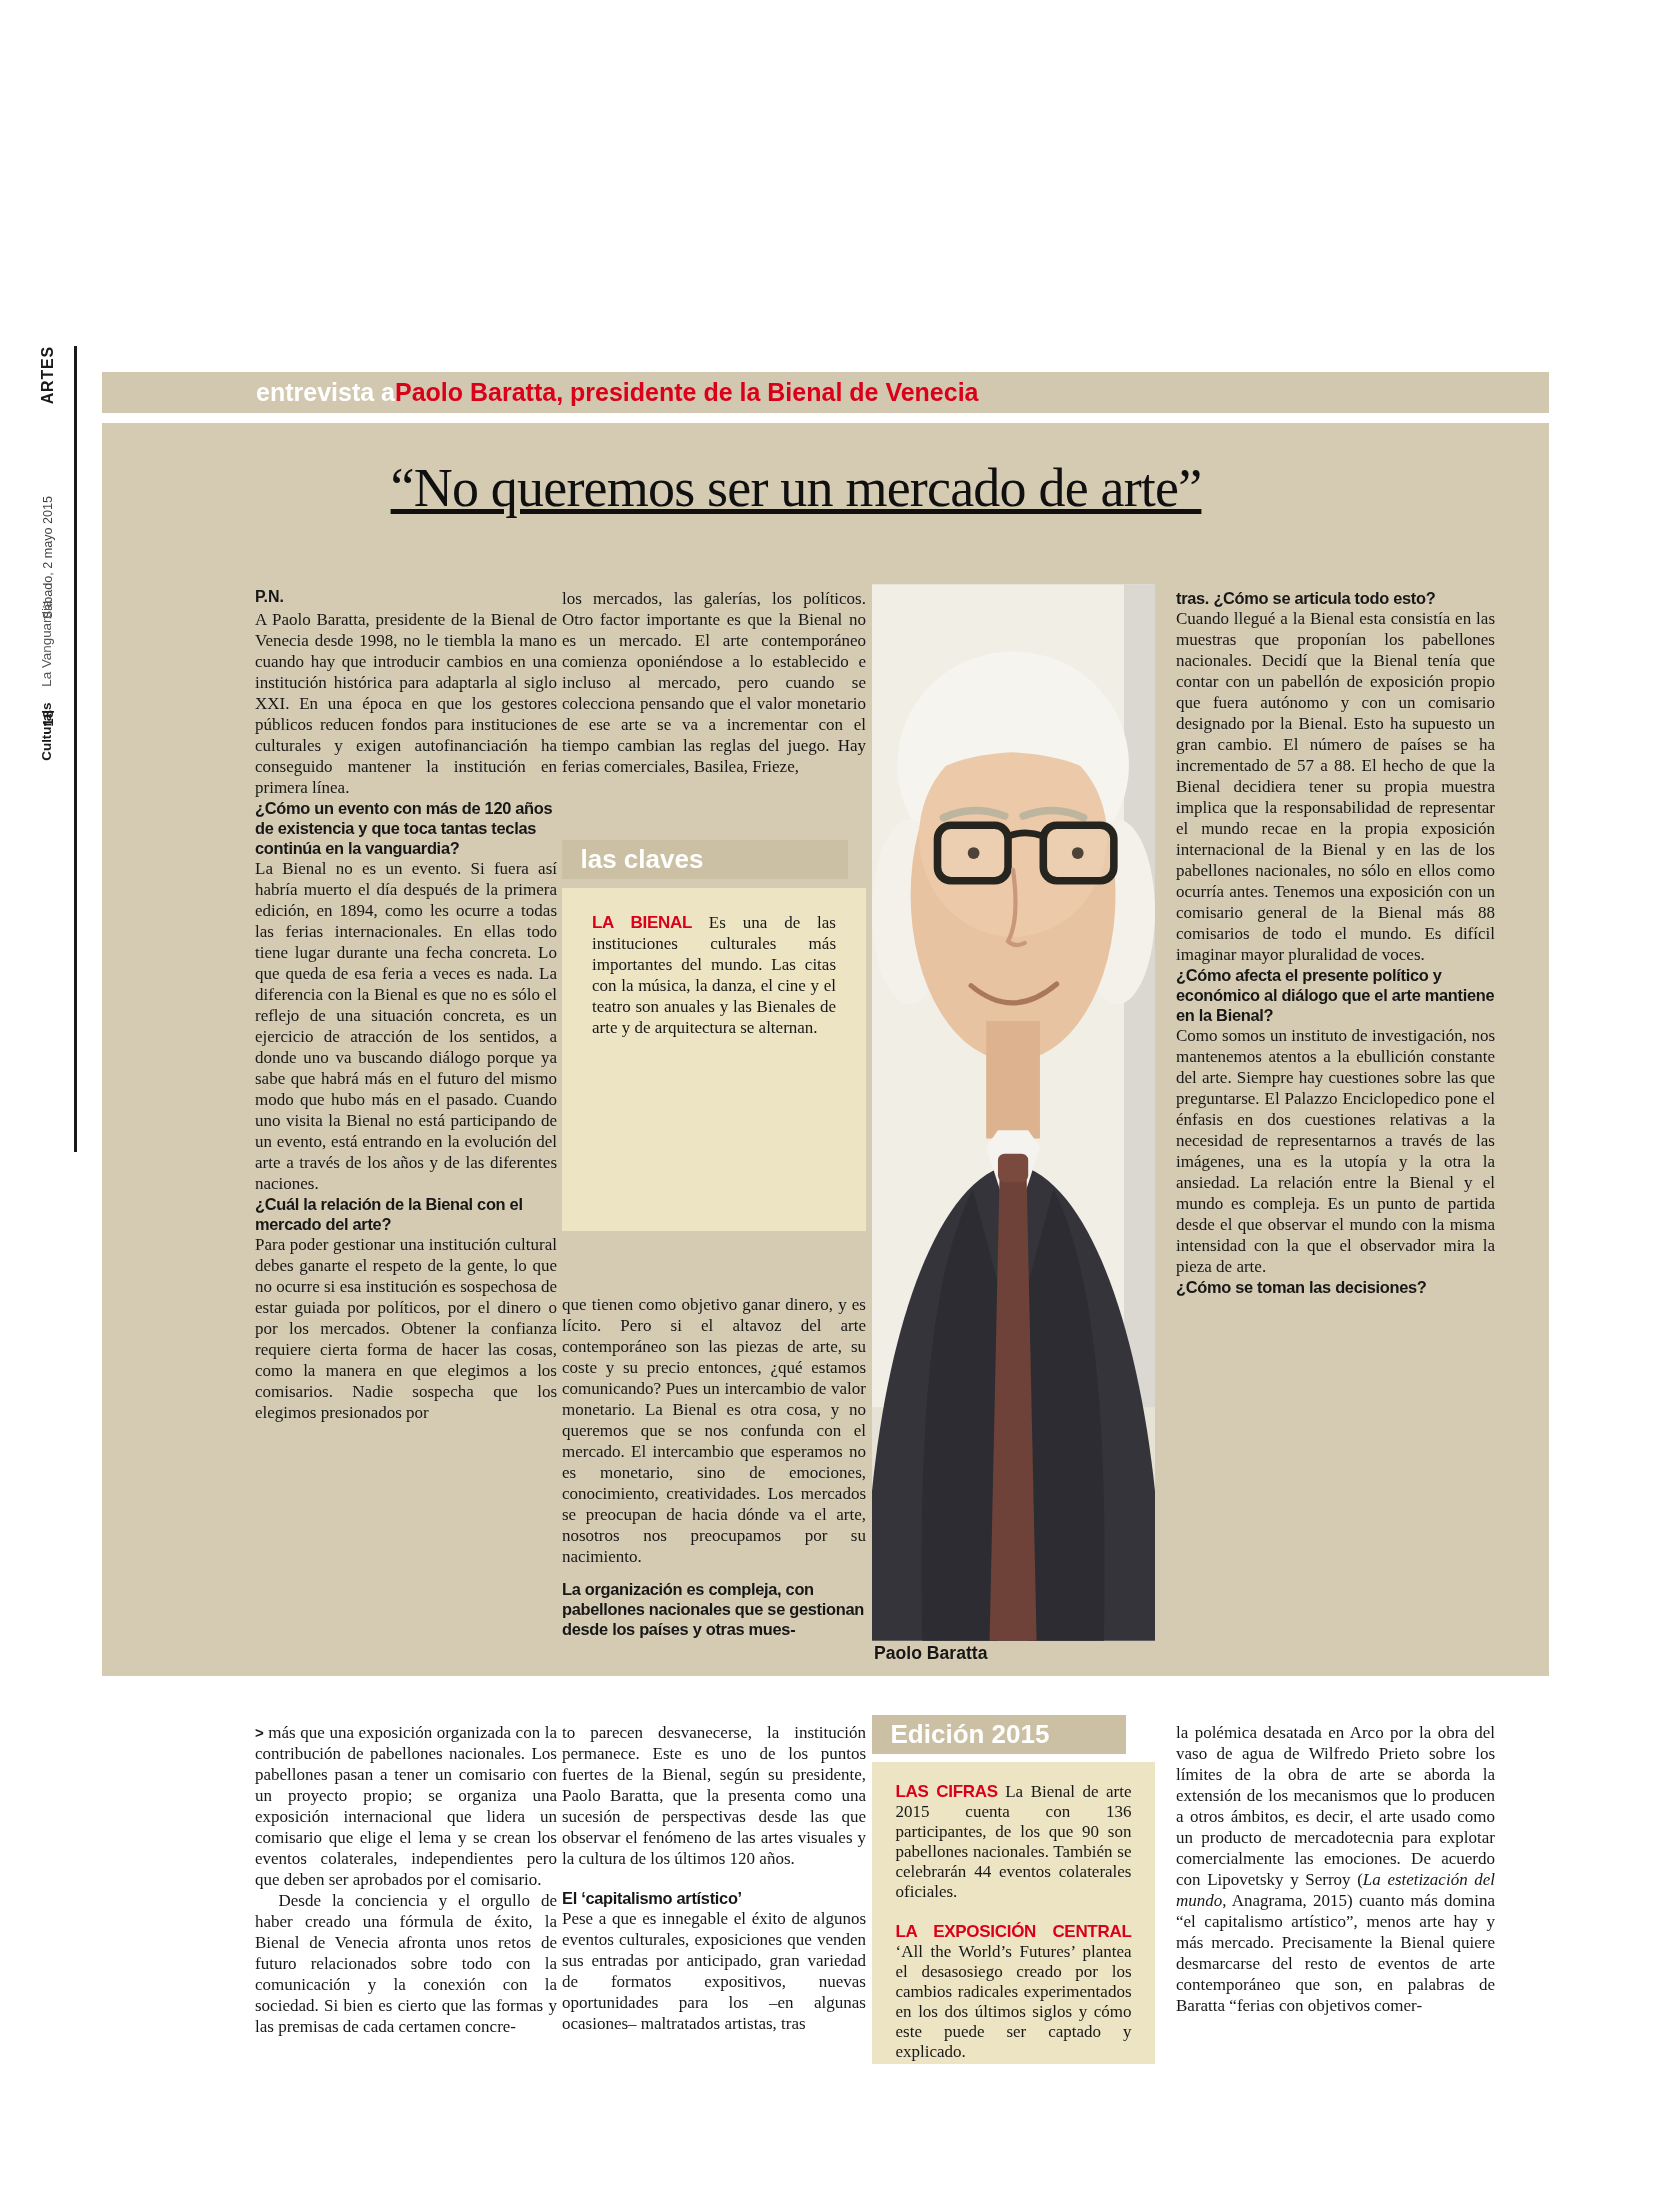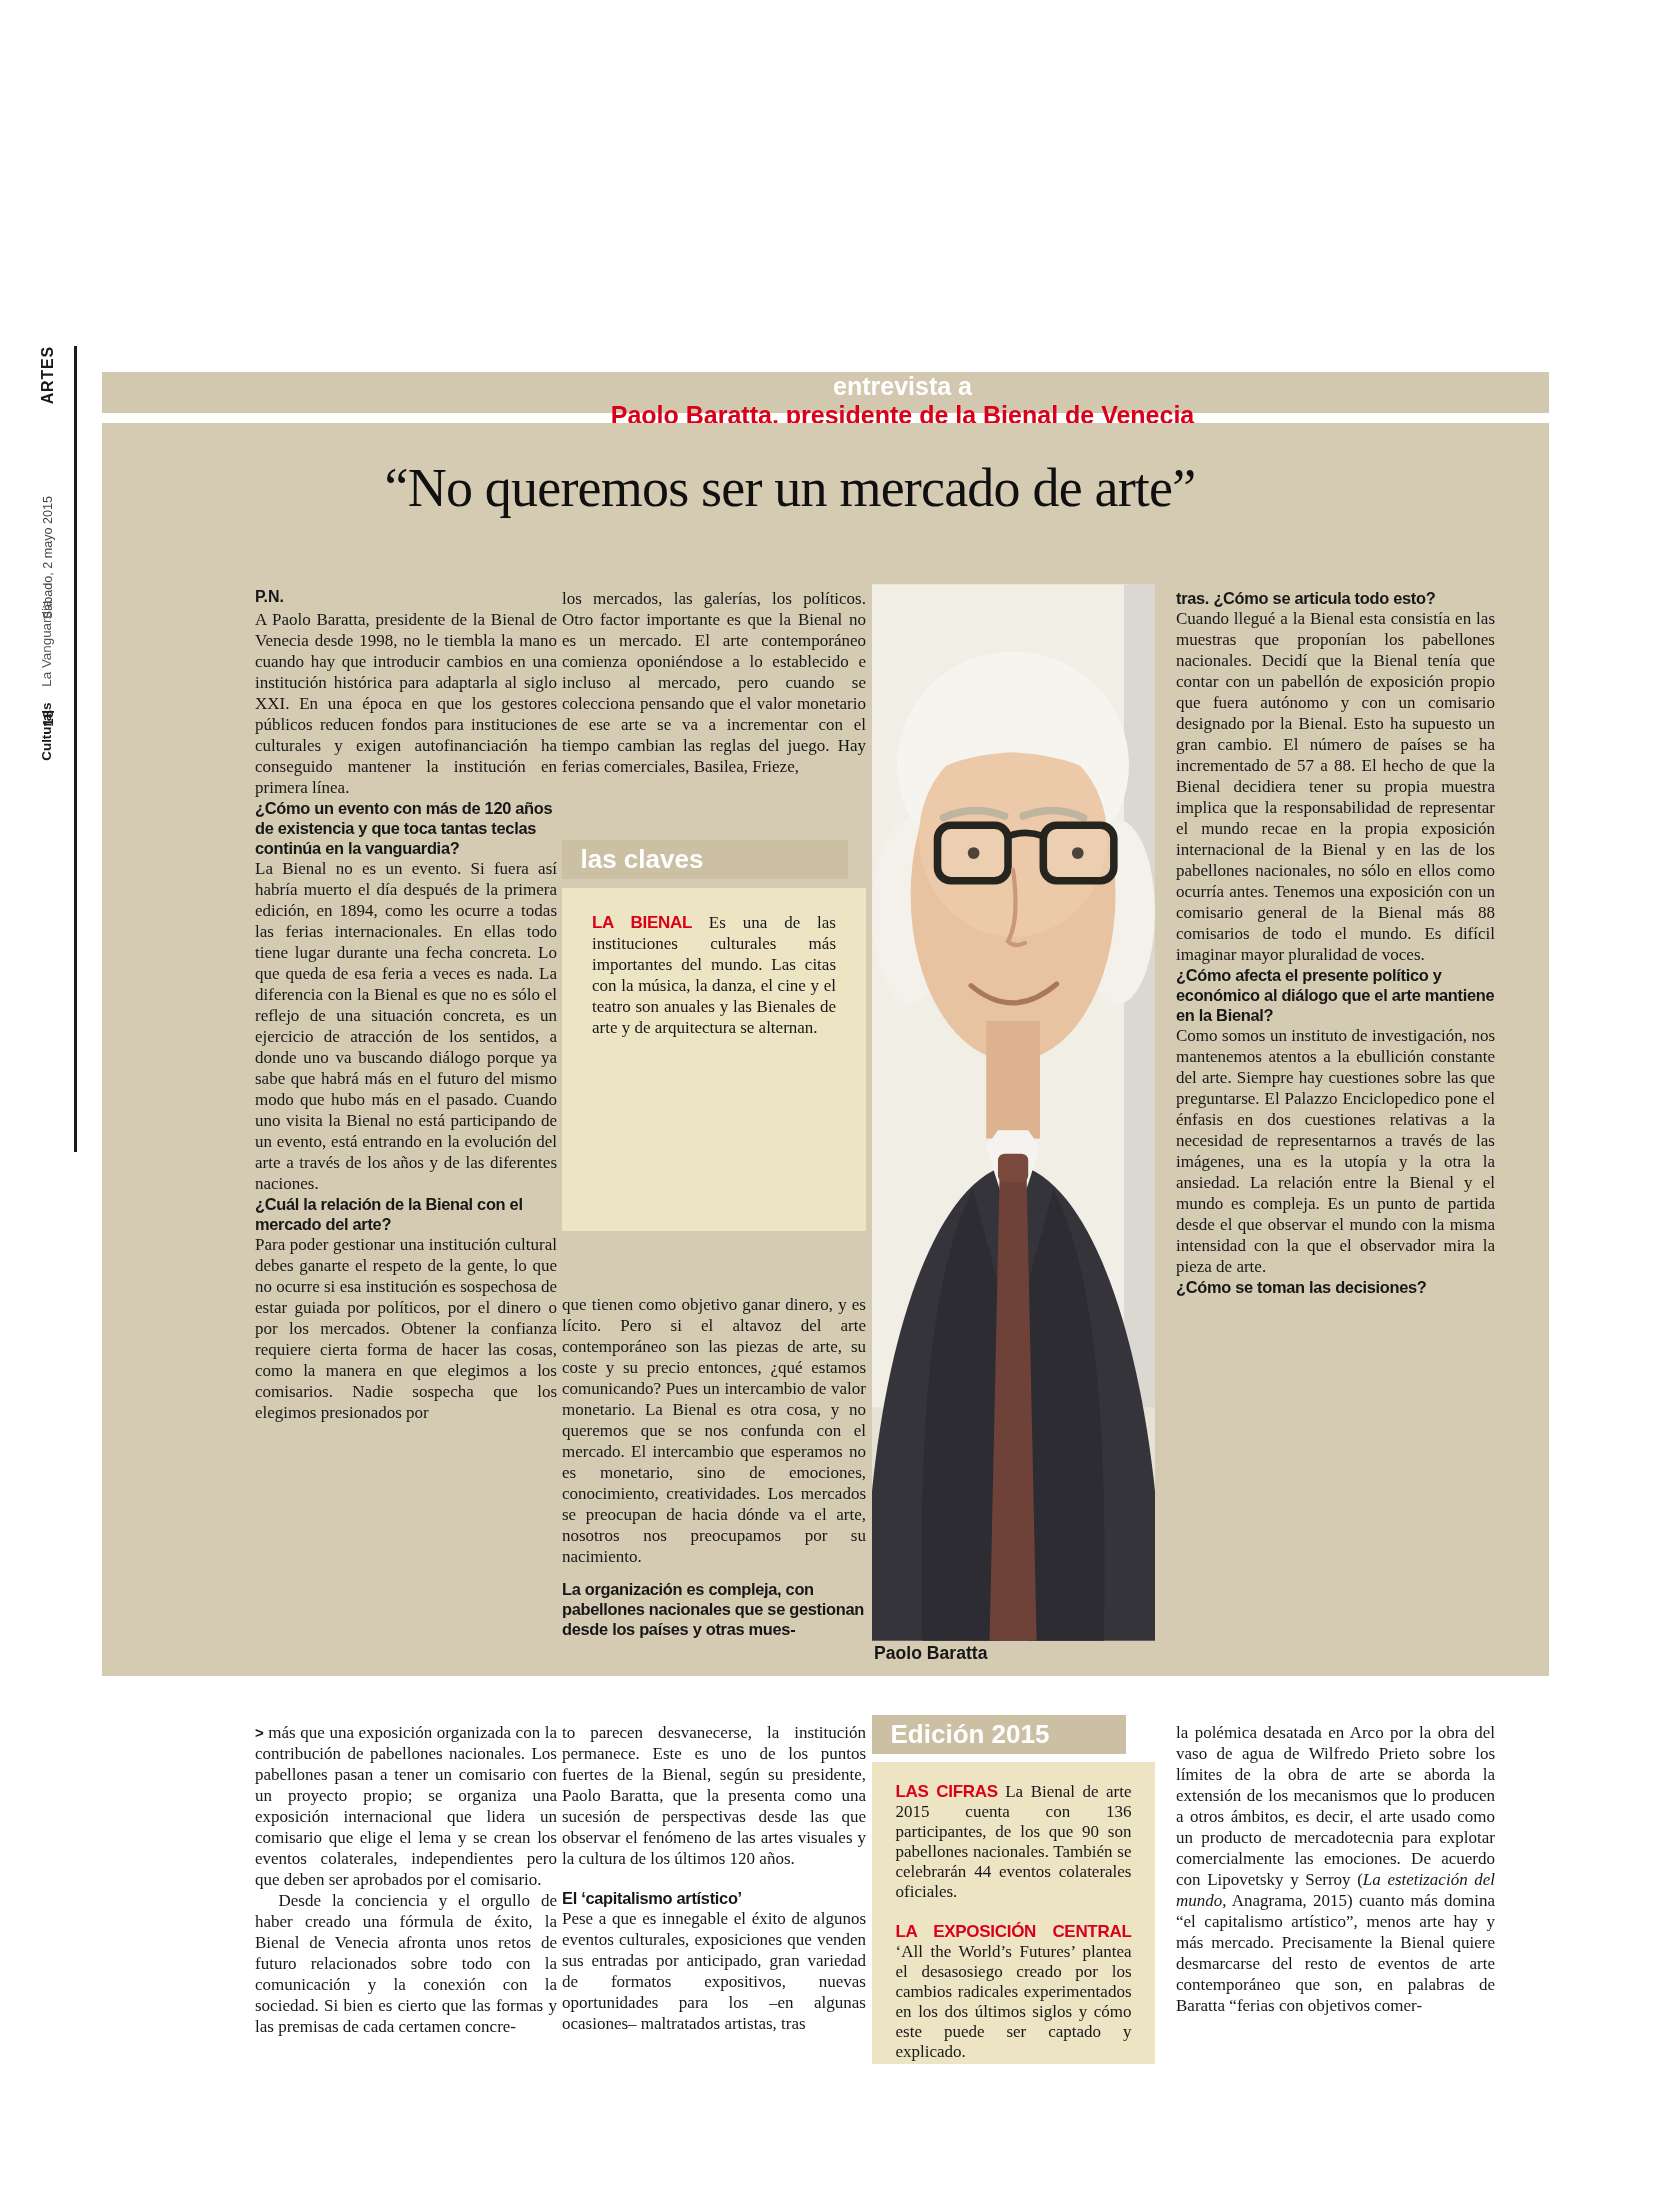--- a/index.html
+++ b/index.html
@@ -1,18 +1,18 @@
 <!DOCTYPE html>
 <html lang="es" style="font-size:13.4px"><head>
 <meta charset="utf-8">
 <style>
   html,body{margin:0;padding:0;}
   body{width:1673px;height:2205px;position:relative;background:#ffffff;
        font-family:"Liberation Serif",serif;color:#171717;}
-  .abs{position:absolute;box-sizing:border-box;flex-direction:column;}
+  .abs{position:absolute;box-sizing:border-box;}
 
   
   .vrule{background:#1a1a1a;}
   .vert{position:absolute;writing-mode:vertical-rl;transform:rotate(180deg);
         white-space:nowrap;font-family:"Liberation Sans",sans-serif;color:#1a1a1a;}
   .vert-strong{font-weight:bold;letter-spacing:0.8px;font-size:16px;}
   .vert-small{font-size:12.6px;color:#444;}
   .vert-brand b{font-weight:bold;color:#1a1a1a;}
   .vert-brand span{color:#555;}
   .vert-num{font-weight:bold;font-size:15px;}
@@ -64,21 +64,21 @@
 </div>
 <div class="vert vert-num" style="left:39px;top:710px;">18</div>
 
 <div class="abs kicker" style="left:102px;top:372px;width:1447px;height:41px;">
   <span class="wh">entrevista a </span>
   <span class="rd">Paolo Baratta, presidente de la Bienal de Venecia</span>
 </div>
 
 <div class="abs block" style="left:102px;top:423px;width:1447px;height:1253px;"></div>
 
-<div class="abs headline" style="left:118px;top:461px;width:1344px;">“No queremos ser un mercado de arte”</div>
+<div class="abs headline" style="left:124px;top:461px;width:1344px;text-decoration:underline;">“No queremos ser un mercado de arte”</div>
 
 <div class="abs col first" style="left:255px;top:588px;width:302px;">
   <div class="byline">P.N.</div>
   <p>A Paolo Baratta, presidente de la Bienal de Venecia desde 1998, no le tiembla la mano cuando hay que introducir cambios en una institución histórica para adaptarla al siglo XXI. En una época en que los gestores públicos reducen fondos para instituciones culturales y exigen autofinanciación ha conseguido mantener la institución en primera línea.</p>
   <p class="qhead">¿Cómo un evento con más de 120 años de existencia y que toca tantas teclas continúa en la vanguardia?</p>
   <p>La Bienal no es un evento. Si fuera así habría muerto el día después de la primera edición, en 1894, como les ocurre a todas las ferias internacionales. En ellas todo tiene lugar durante una fecha concreta. Lo que queda de esa feria a veces es nada. La diferencia con la Bienal es que no es sólo el reflejo de una situación concreta, es un ejercicio de atracción de los sentidos, a donde uno va buscando diálogo porque ya sabe que habrá más en el futuro del mismo modo que hubo más en el pasado. Cuando uno visita la Bienal no está participando de un evento, está entrando en la evolución del arte a través de los años y de las diferentes naciones.</p>
   <p class="qhead">¿Cuál la relación de la Bienal con el mercado del arte?</p>
   <p>Para poder gestionar una institución cultural debes ganarte el respeto de la gente, lo que no ocurre si esa institución es sospechosa de estar guiada por políticos, por el dinero o por los mercados. Obtener la confianza requiere cierta forma de hacer las cosas, como la manera en que elegimos a los comisarios. Nadie sospecha que los elegimos presionados por</p>
 </div>
 

